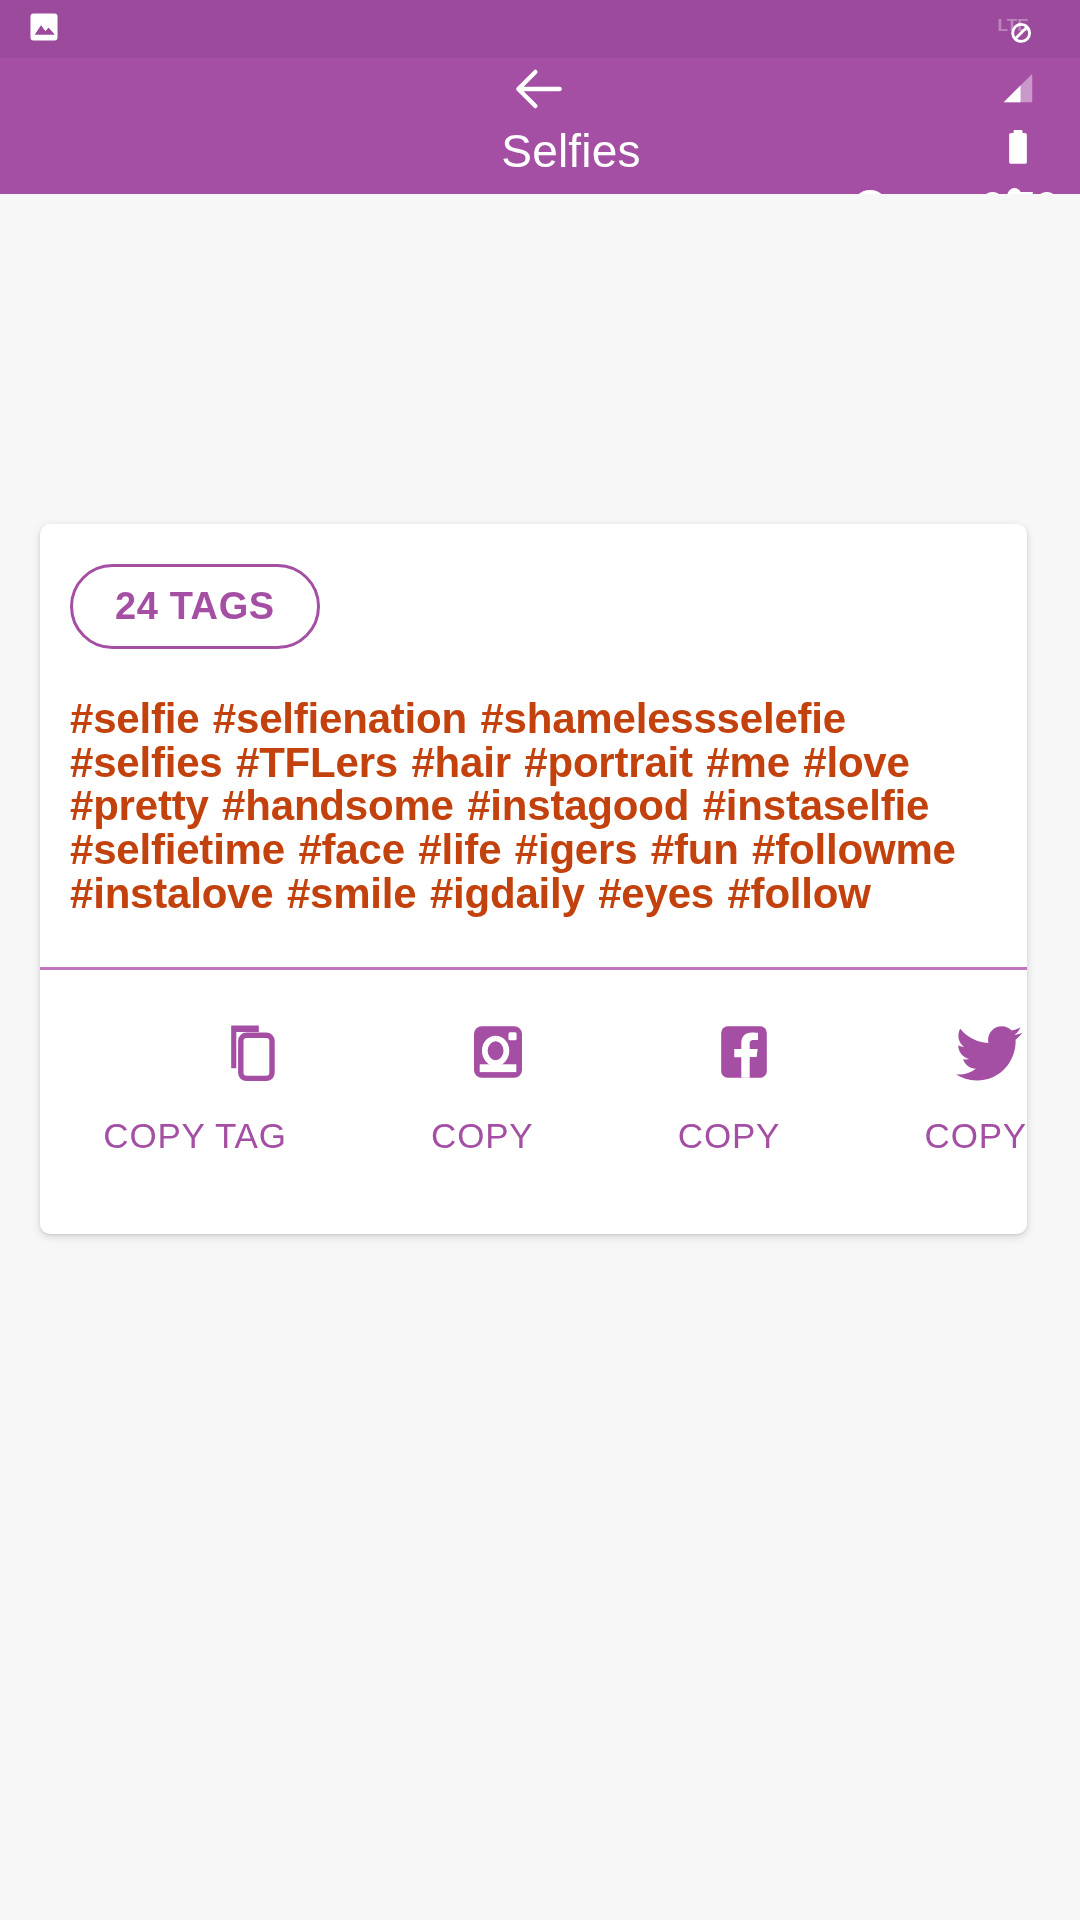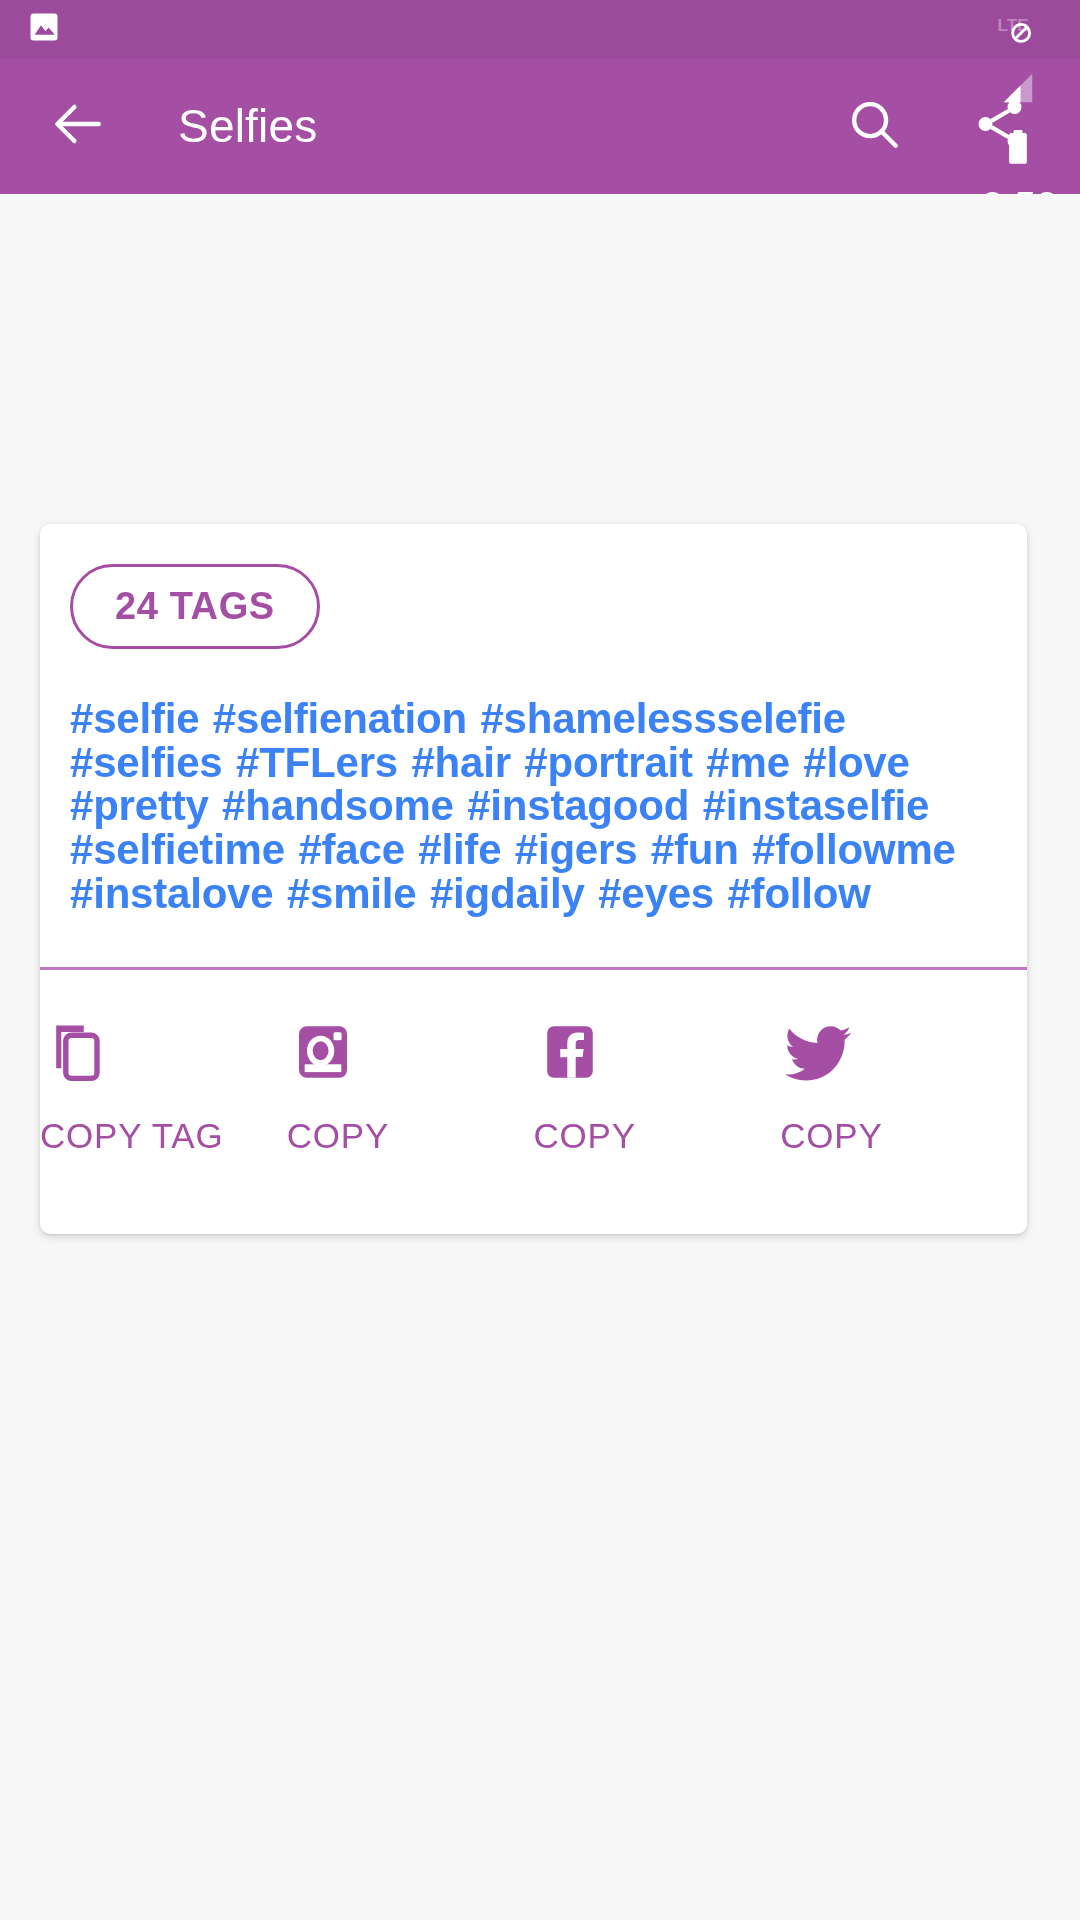--- a/index.html
+++ b/index.html
@@ -47,20 +47,21 @@
     font-family: "Liberation Sans", sans-serif;
   }
 
   
   .app-bar {
     height: 136px;
     background: #a44ea4;
     display: flex;
     align-items: center;
     padding: 0 44px 0 42px;
+    flex-direction: column;
   }
   .back-btn {
     width: 72px; height: 72px;
     display: flex; align-items: center; justify-content: center;
     cursor: pointer;
   }
   .app-title {
     color: #ffffff;
     font-size: 46px;
     font-weight: 400;
@@ -112,21 +113,21 @@
     font-weight: bold;
     letter-spacing: 0.6px;
     line-height: 1;
     background: transparent;
     cursor: pointer;
   }
 
   .tags-text {
     margin-top: 48px;
     padding-bottom: 52px;
-    color: #3b82f6;
+    color: #c2410c;
     font-size: 42px;
     font-weight: bold;
     line-height: 1.04;
     letter-spacing: -0.2px;
     word-spacing: 2px;
   }
 
   .divider {
     height: 3px;
     background: #c276c2;
@@ -134,21 +135,21 @@
   }
 
   .actions-row {
     display: flex;
     padding: 42px 0 78px 0;
   }
   .action-item {
     flex: 1;
     display: flex;
     flex-direction: column;
-    align-items: flex-start;
+    align-items: flex-end;
     cursor: pointer;
   }
   .action-icon {
     height: 80px;
     display: flex;
     align-items: center;
     justify-content: center;
   }
   .action-label {
     margin-top: 24px;

